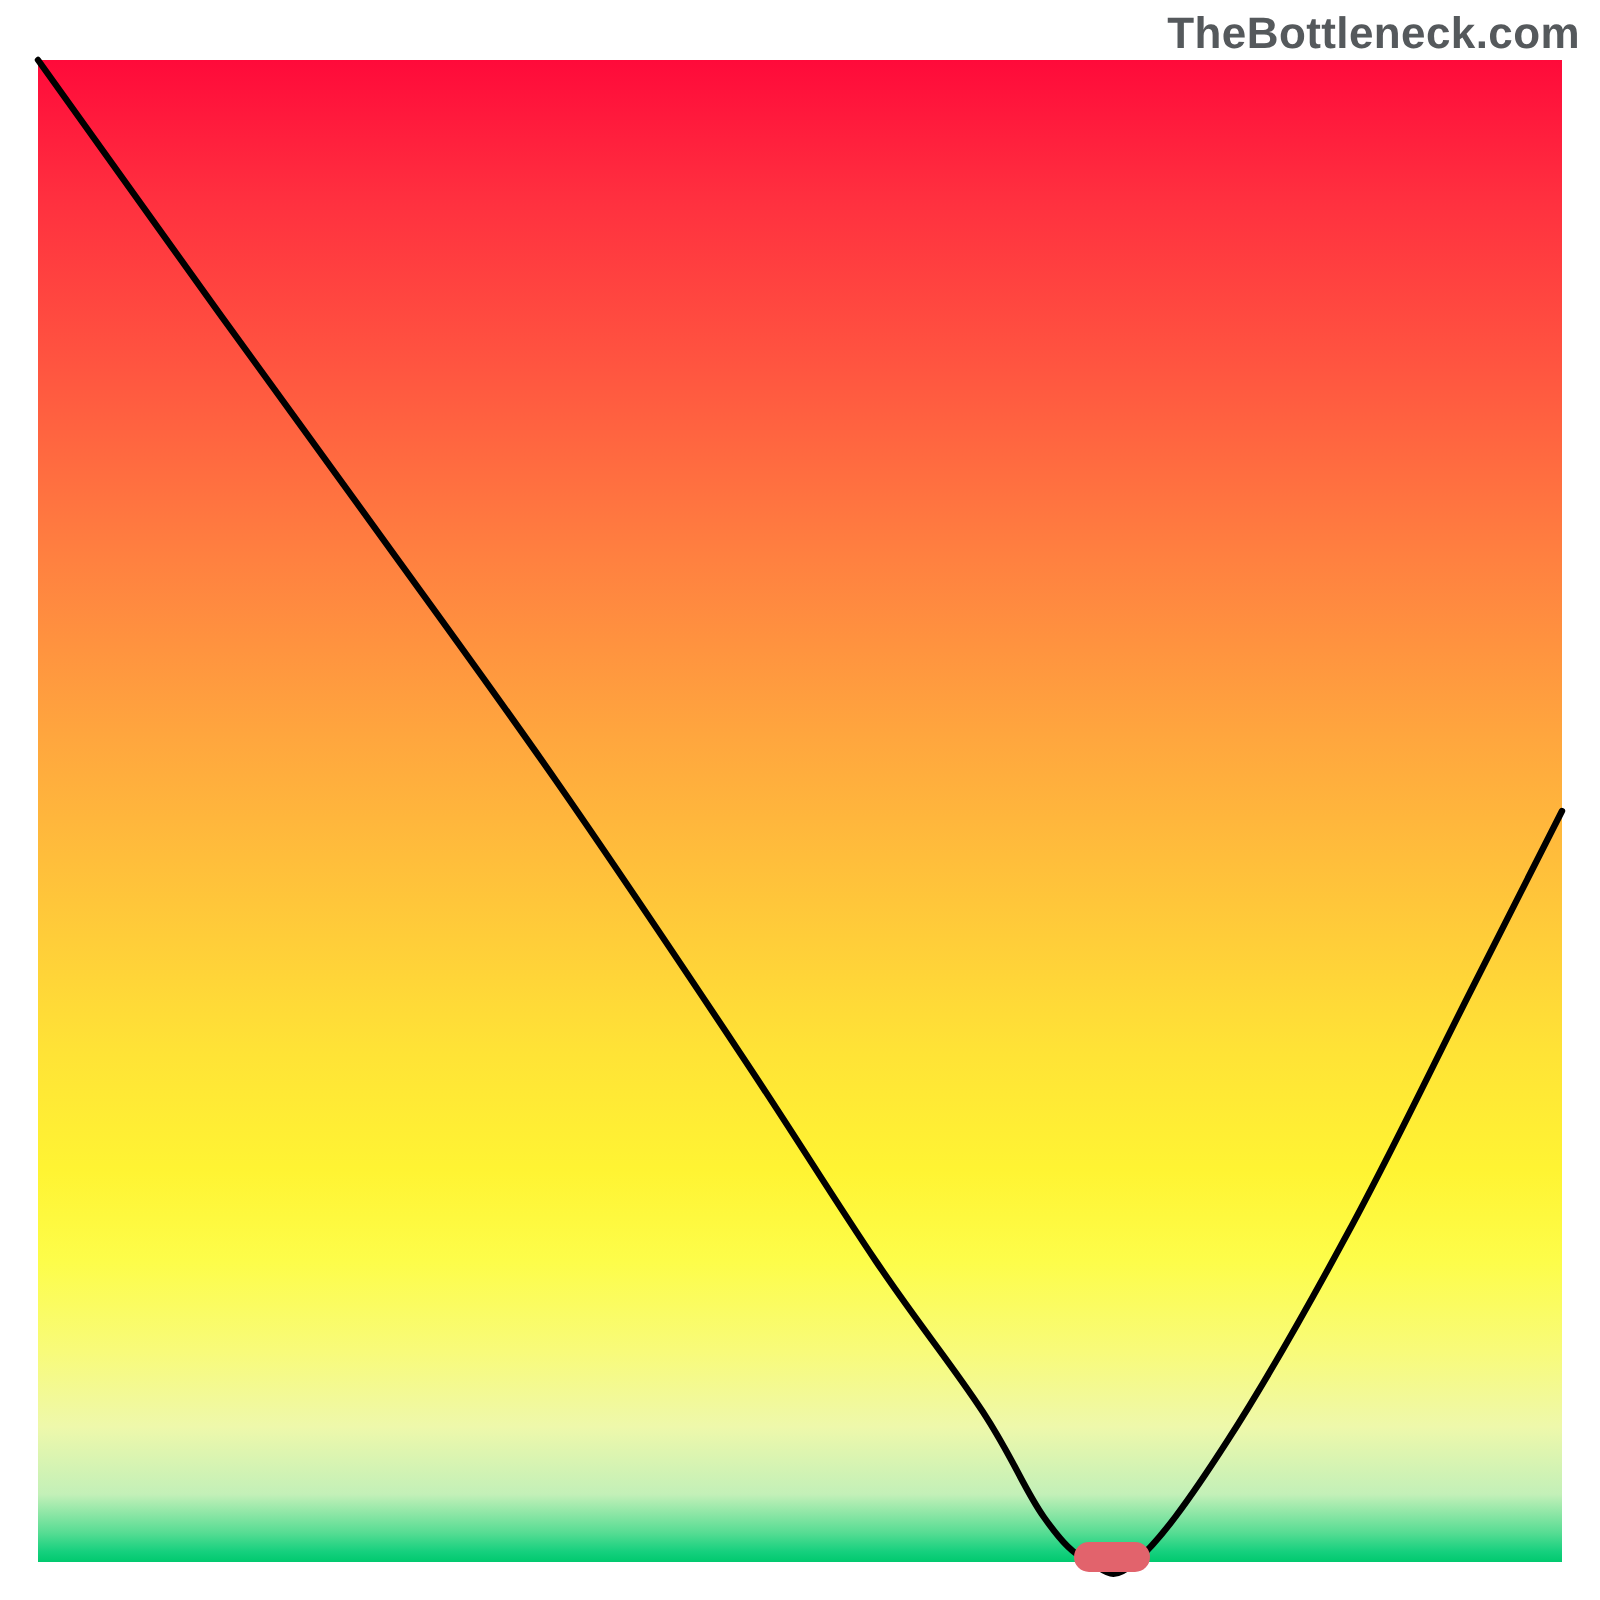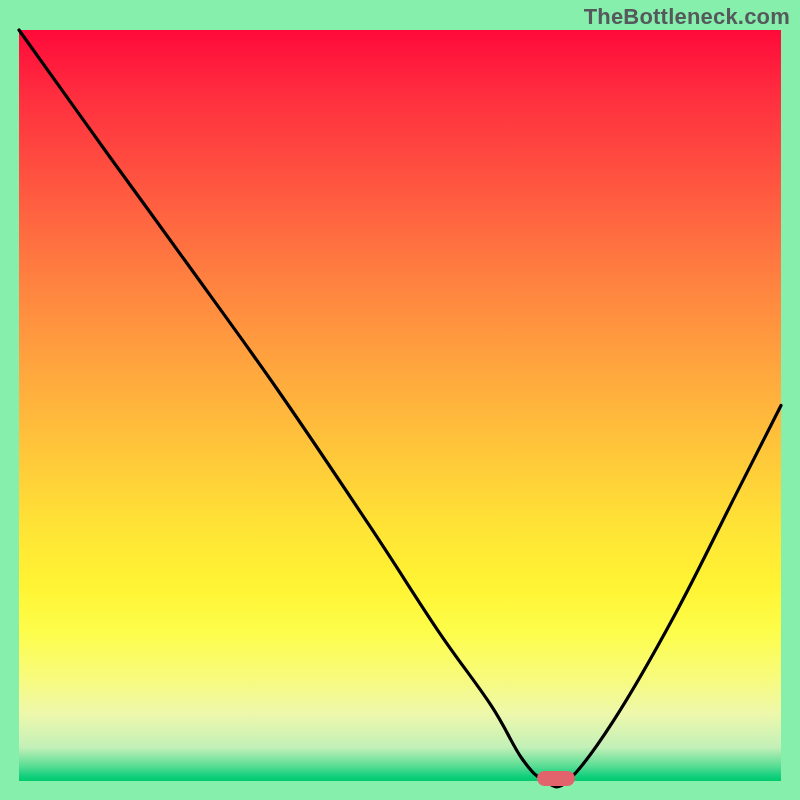--- a/index.html
+++ b/index.html
@@ -10,21 +10,21 @@
     background: #000000;
     overflow: hidden;
     font-family: Arial, Helvetica, sans-serif;
   }
   .frame {
     position: absolute;
     left: 0;
     top: 0;
     width: 800px;
     height: 800px;
-    background: #86efac;
+    background: #ffffff;
   }
   .watermark {
     position: absolute;
     top: 4px;
     right: 10px;
     color: #55595c;
     font-size: 22px;
     font-weight: 600;
     letter-spacing: 0.2px;
     user-select: none;

